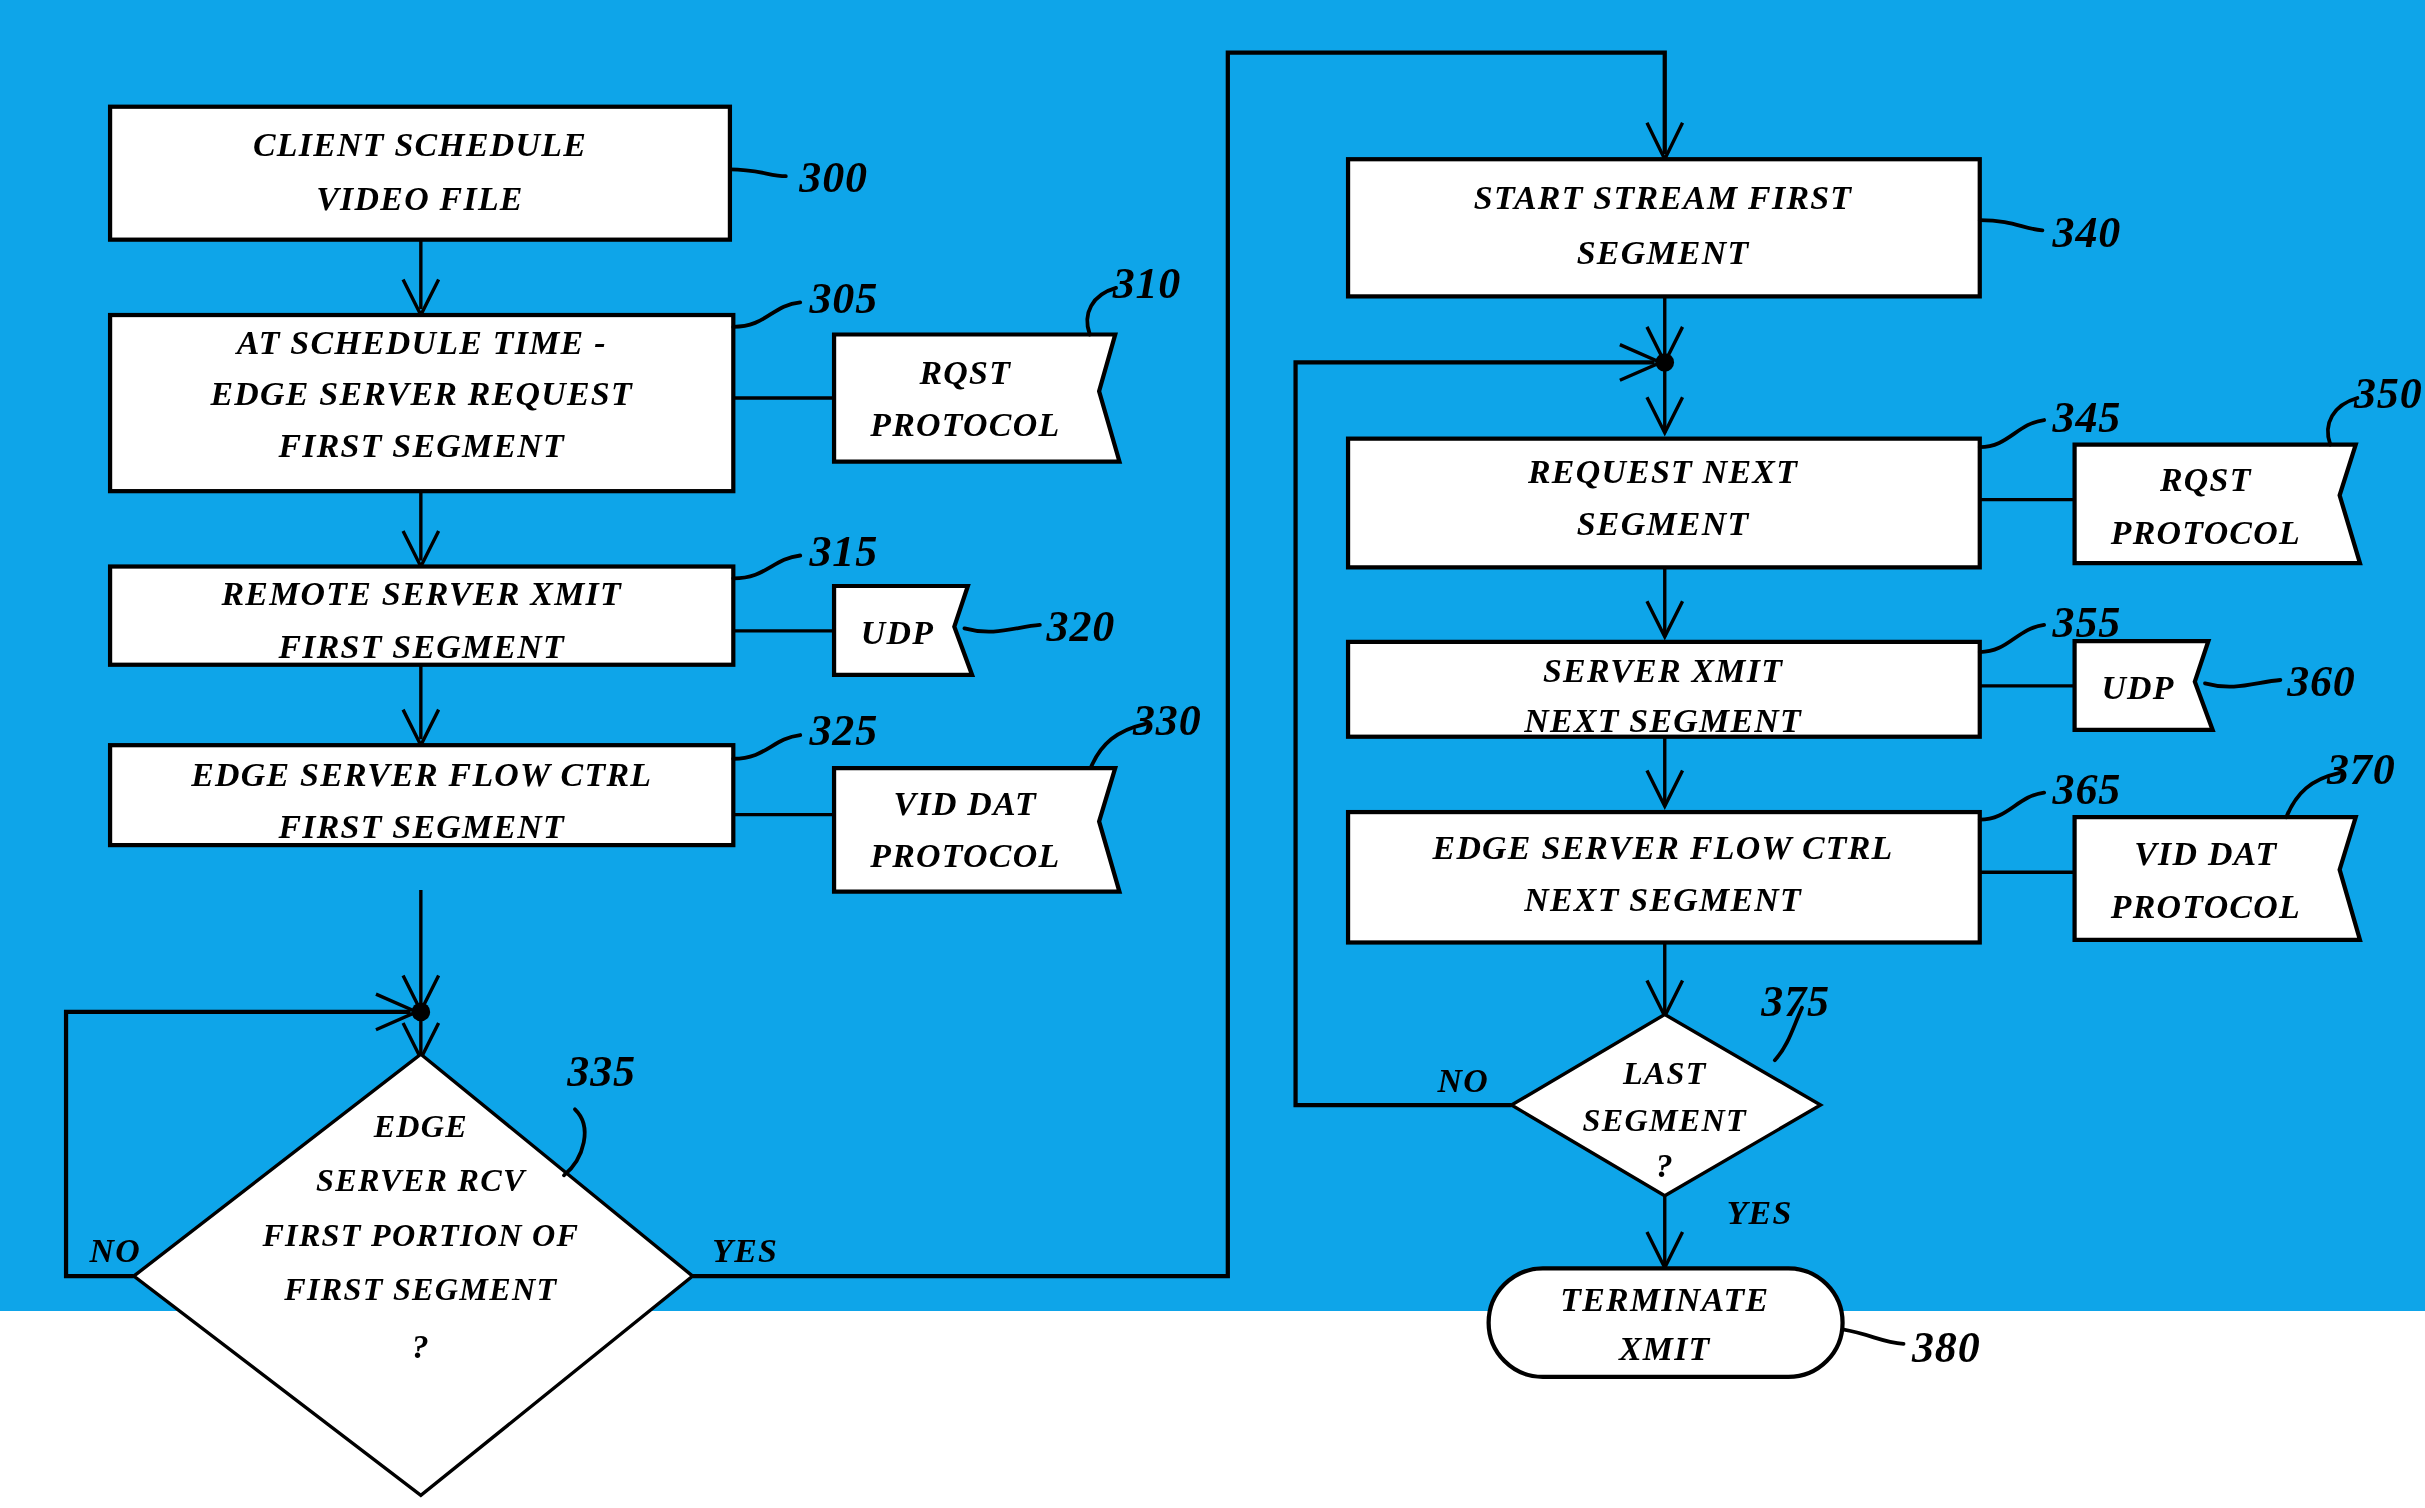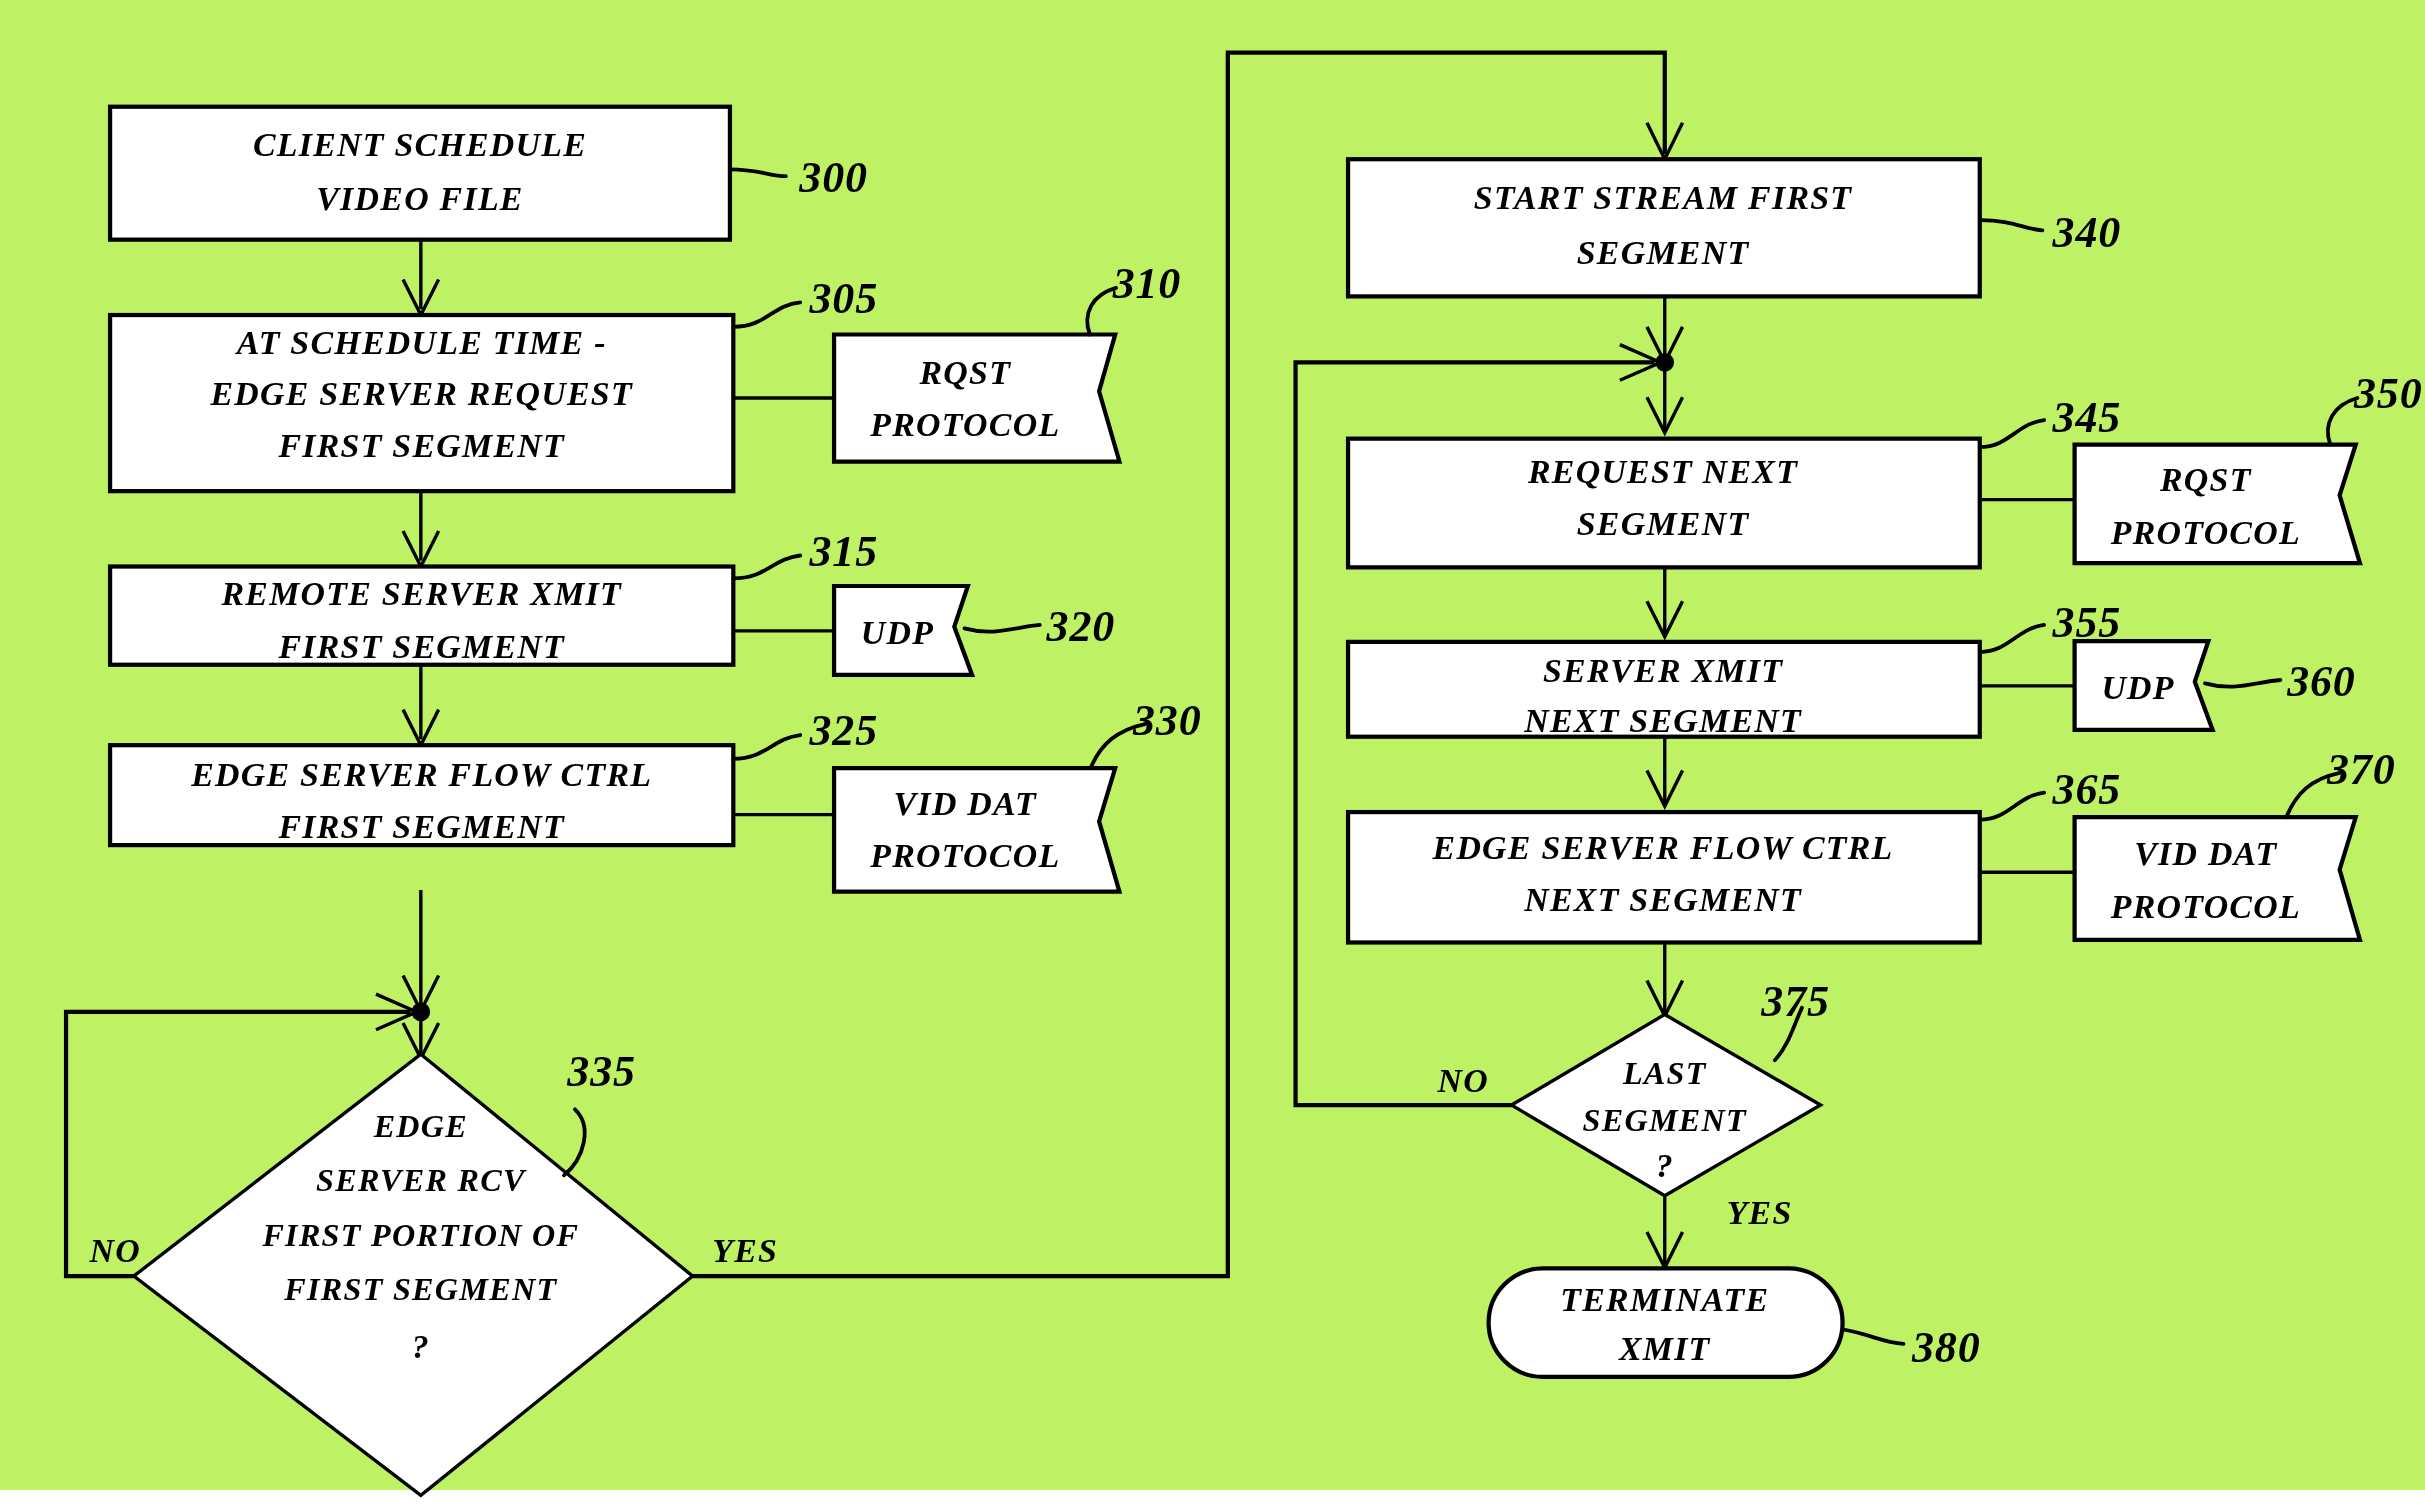--- a/index.html
+++ b/index.html
@@ -9,22 +9,22 @@
   }
   body {
     width: 2426px;
     height: 1509px;
     overflow: hidden;
     font-family: "Liberation Serif", "DejaVu Serif", serif;
   }
   #figure-root {
     position: relative;
     width: 2426px;
-    height: 1490px;
-    background: #bef264;
+    height: 1311px;
+    background: #0ea5e9;
   }
   svg.flow {
     position: absolute;
     left: 0;
     top: 0;
     width: 2426px;
     height: 1509px;
   }
   .shape {
     fill: #ffffff;

